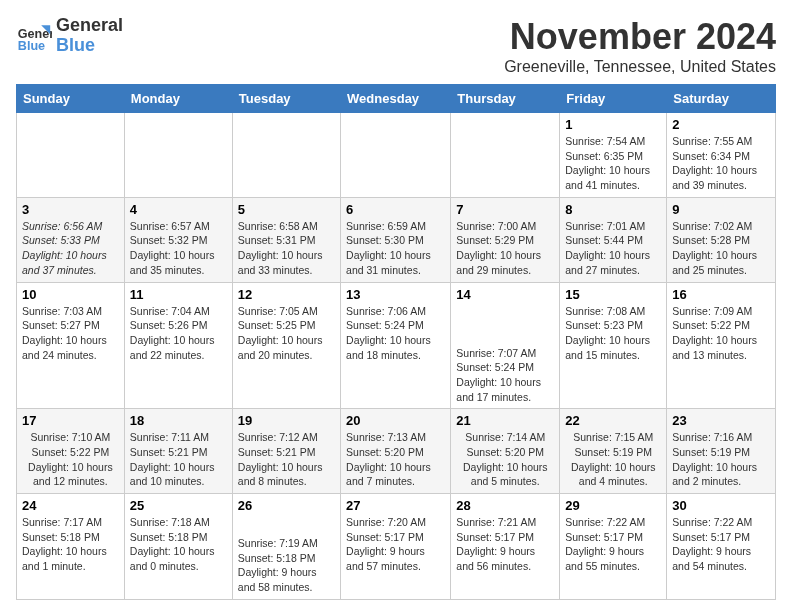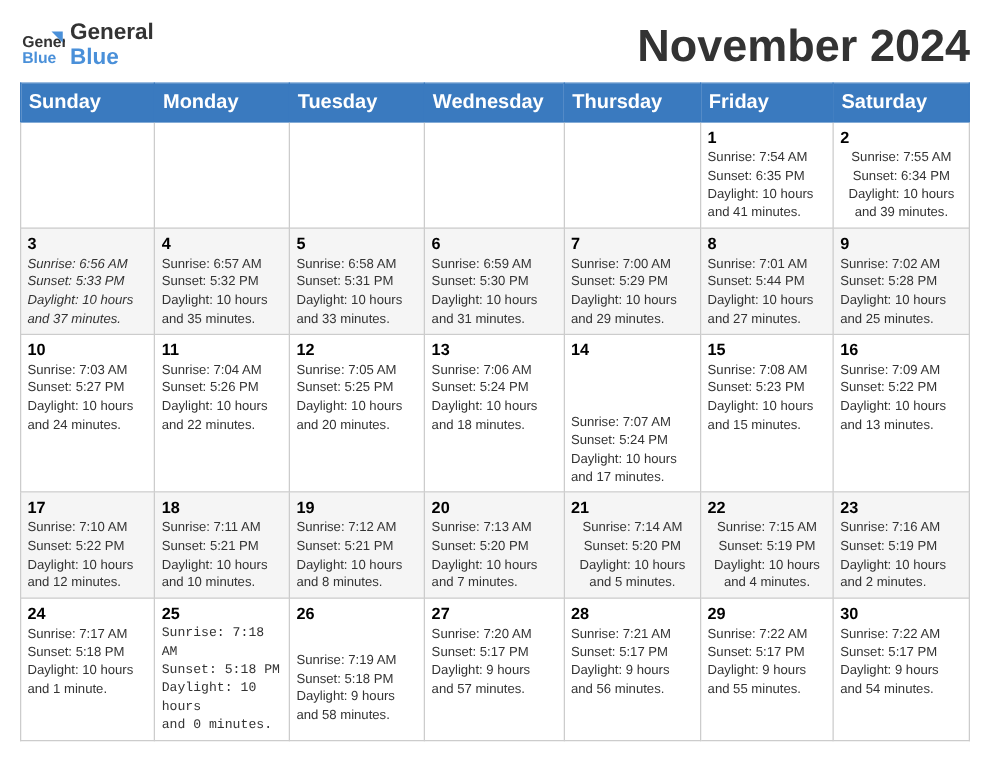--- a/index.html
+++ b/index.html
@@ -49,21 +49,21 @@
     table {
       width: 100%;
       border-collapse: collapse;
       font-size: 11px;
     }
     thead th {
       background: #3a7abf;
       color: #fff;
       text-align: left;
       padding: 6px 6px;
-      font-size: 16px;
+      font-size: 13px;
       font-weight: bold;
       border: 1px solid #3a7abf;
     }
     tbody td {
       border: 1px solid #ccc;
       vertical-align: top;
       padding: 4px 5px;
       width: 113px;
       height: 80px;
       background: #fff;
@@ -96,20 +96,21 @@
       <text x="2" y="36" font-size="14" font-weight="bold" fill="#4a90d9">Blue</text>
       <polygon points="28,8 38,8 38,18" fill="#4a90d9"></polygon>
     </svg>
     <div>
       <div class="logo-text"><span style="color:#333">General</span></div>
       <div class="logo-text"><span style="color:#4a90d9">Blue</span></div>
     </div>
   </div>
   <div class="title-block">
     <div class="month-title">November 2024</div>
+    <div class="location">Greeneville, Tennessee, United States</div>
   </div>
 </div>
 
 <table>
   <thead>
     <tr>
     <th>Sunday</th>
         <th>Monday</th>
         <th>Tuesday</th>
         <th>Wednesday</th>
@@ -127,21 +128,21 @@
         <td class="empty"></td>
         <td>
           <span class="day-num">1</span>
           <div class="day-info" style="white-space: pre-line;">Sunrise: 7:54 AM
 Sunset: 6:35 PM
 Daylight: 10 hours
 and 41 minutes.</div>
         </td>
         <td>
           <span class="day-num">2</span>
-          <div class="day-info" style="white-space: pre-line; text-align: center;">Sunrise: 7:55 AM
+          <div class="day-info" style="white-space: pre-line;">Sunrise: 7:55 AM
 Sunset: 6:34 PM
 Daylight: 10 hours
 and 39 minutes.</div>
         </td>
       </tr>
       <tr>
         <td>
           <span class="day-num">3</span>
           <div class="day-info" style="white-space: pre-line; font-style: italic;">Sunrise: 6:56 AM
 Sunset: 5:33 PM
@@ -238,21 +239,21 @@
           <span class="day-num">16</span>
           <div class="day-info" style="white-space: pre-line;">Sunrise: 7:09 AM
 Sunset: 5:22 PM
 Daylight: 10 hours
 and 13 minutes.</div>
         </td>
       </tr>
       <tr>
         <td>
           <span class="day-num">17</span>
-          <div class="day-info" style="white-space: pre-line;">Sunrise: 7:10 AM
+          <div class="day-info" style="white-space: pre-line; text-align: center;">Sunrise: 7:10 AM
 Sunset: 5:22 PM
 Daylight: 10 hours
 and 12 minutes.</div>
         </td>
         <td>
           <span class="day-num">18</span>
           <div class="day-info" style="white-space: pre-line;">Sunrise: 7:11 AM
 Sunset: 5:21 PM
 Daylight: 10 hours
 and 10 minutes.</div>
@@ -296,21 +297,21 @@
       <tr>
         <td>
           <span class="day-num">24</span>
           <div class="day-info" style="white-space: pre-line;">Sunrise: 7:17 AM
 Sunset: 5:18 PM
 Daylight: 10 hours
 and 1 minute.</div>
         </td>
         <td>
           <span class="day-num">25</span>
-          <div class="day-info" style="white-space: pre-line; font-family: Liberation Mono, monospace;">Sunrise: 7:18 AM
+          <div class="day-info" style="white-space: pre-line;">Sunrise: 7:18 AM
 Sunset: 5:18 PM
 Daylight: 10 hours
 and 0 minutes.</div>
         </td>
         <td>
           <span class="day-num">26</span>
           <div class="day-info" style="white-space: pre-line; margin-top: 23px;">Sunrise: 7:19 AM
 Sunset: 5:18 PM
 Daylight: 9 hours
 and 58 minutes.</div>

